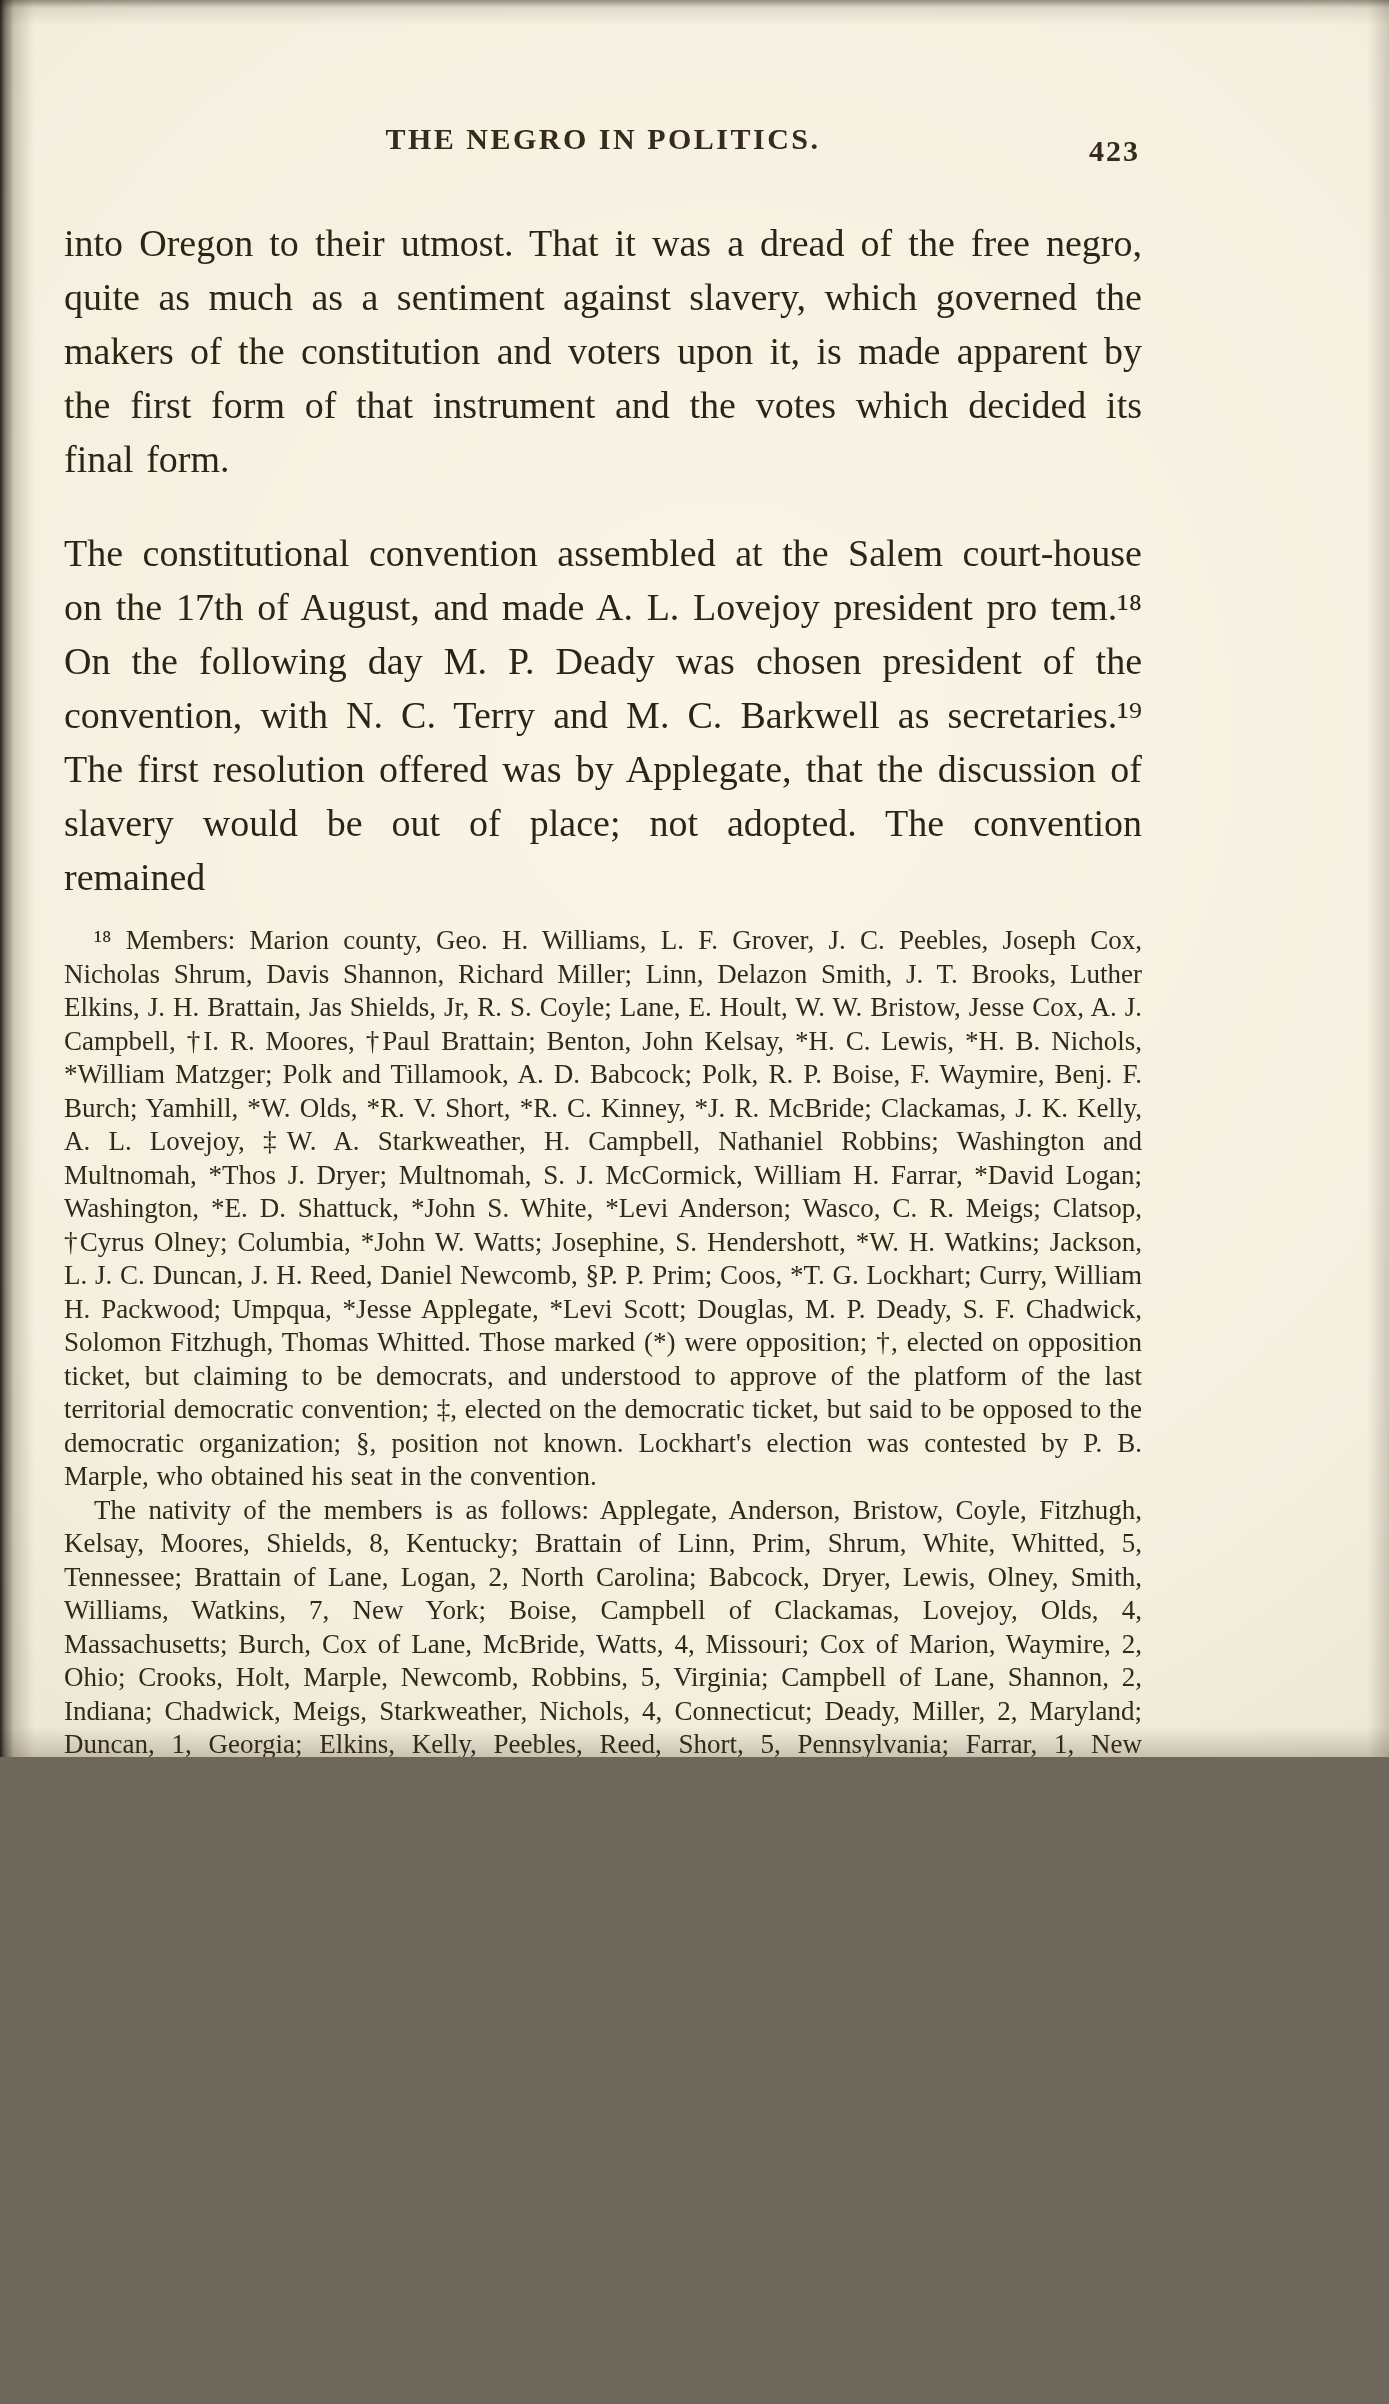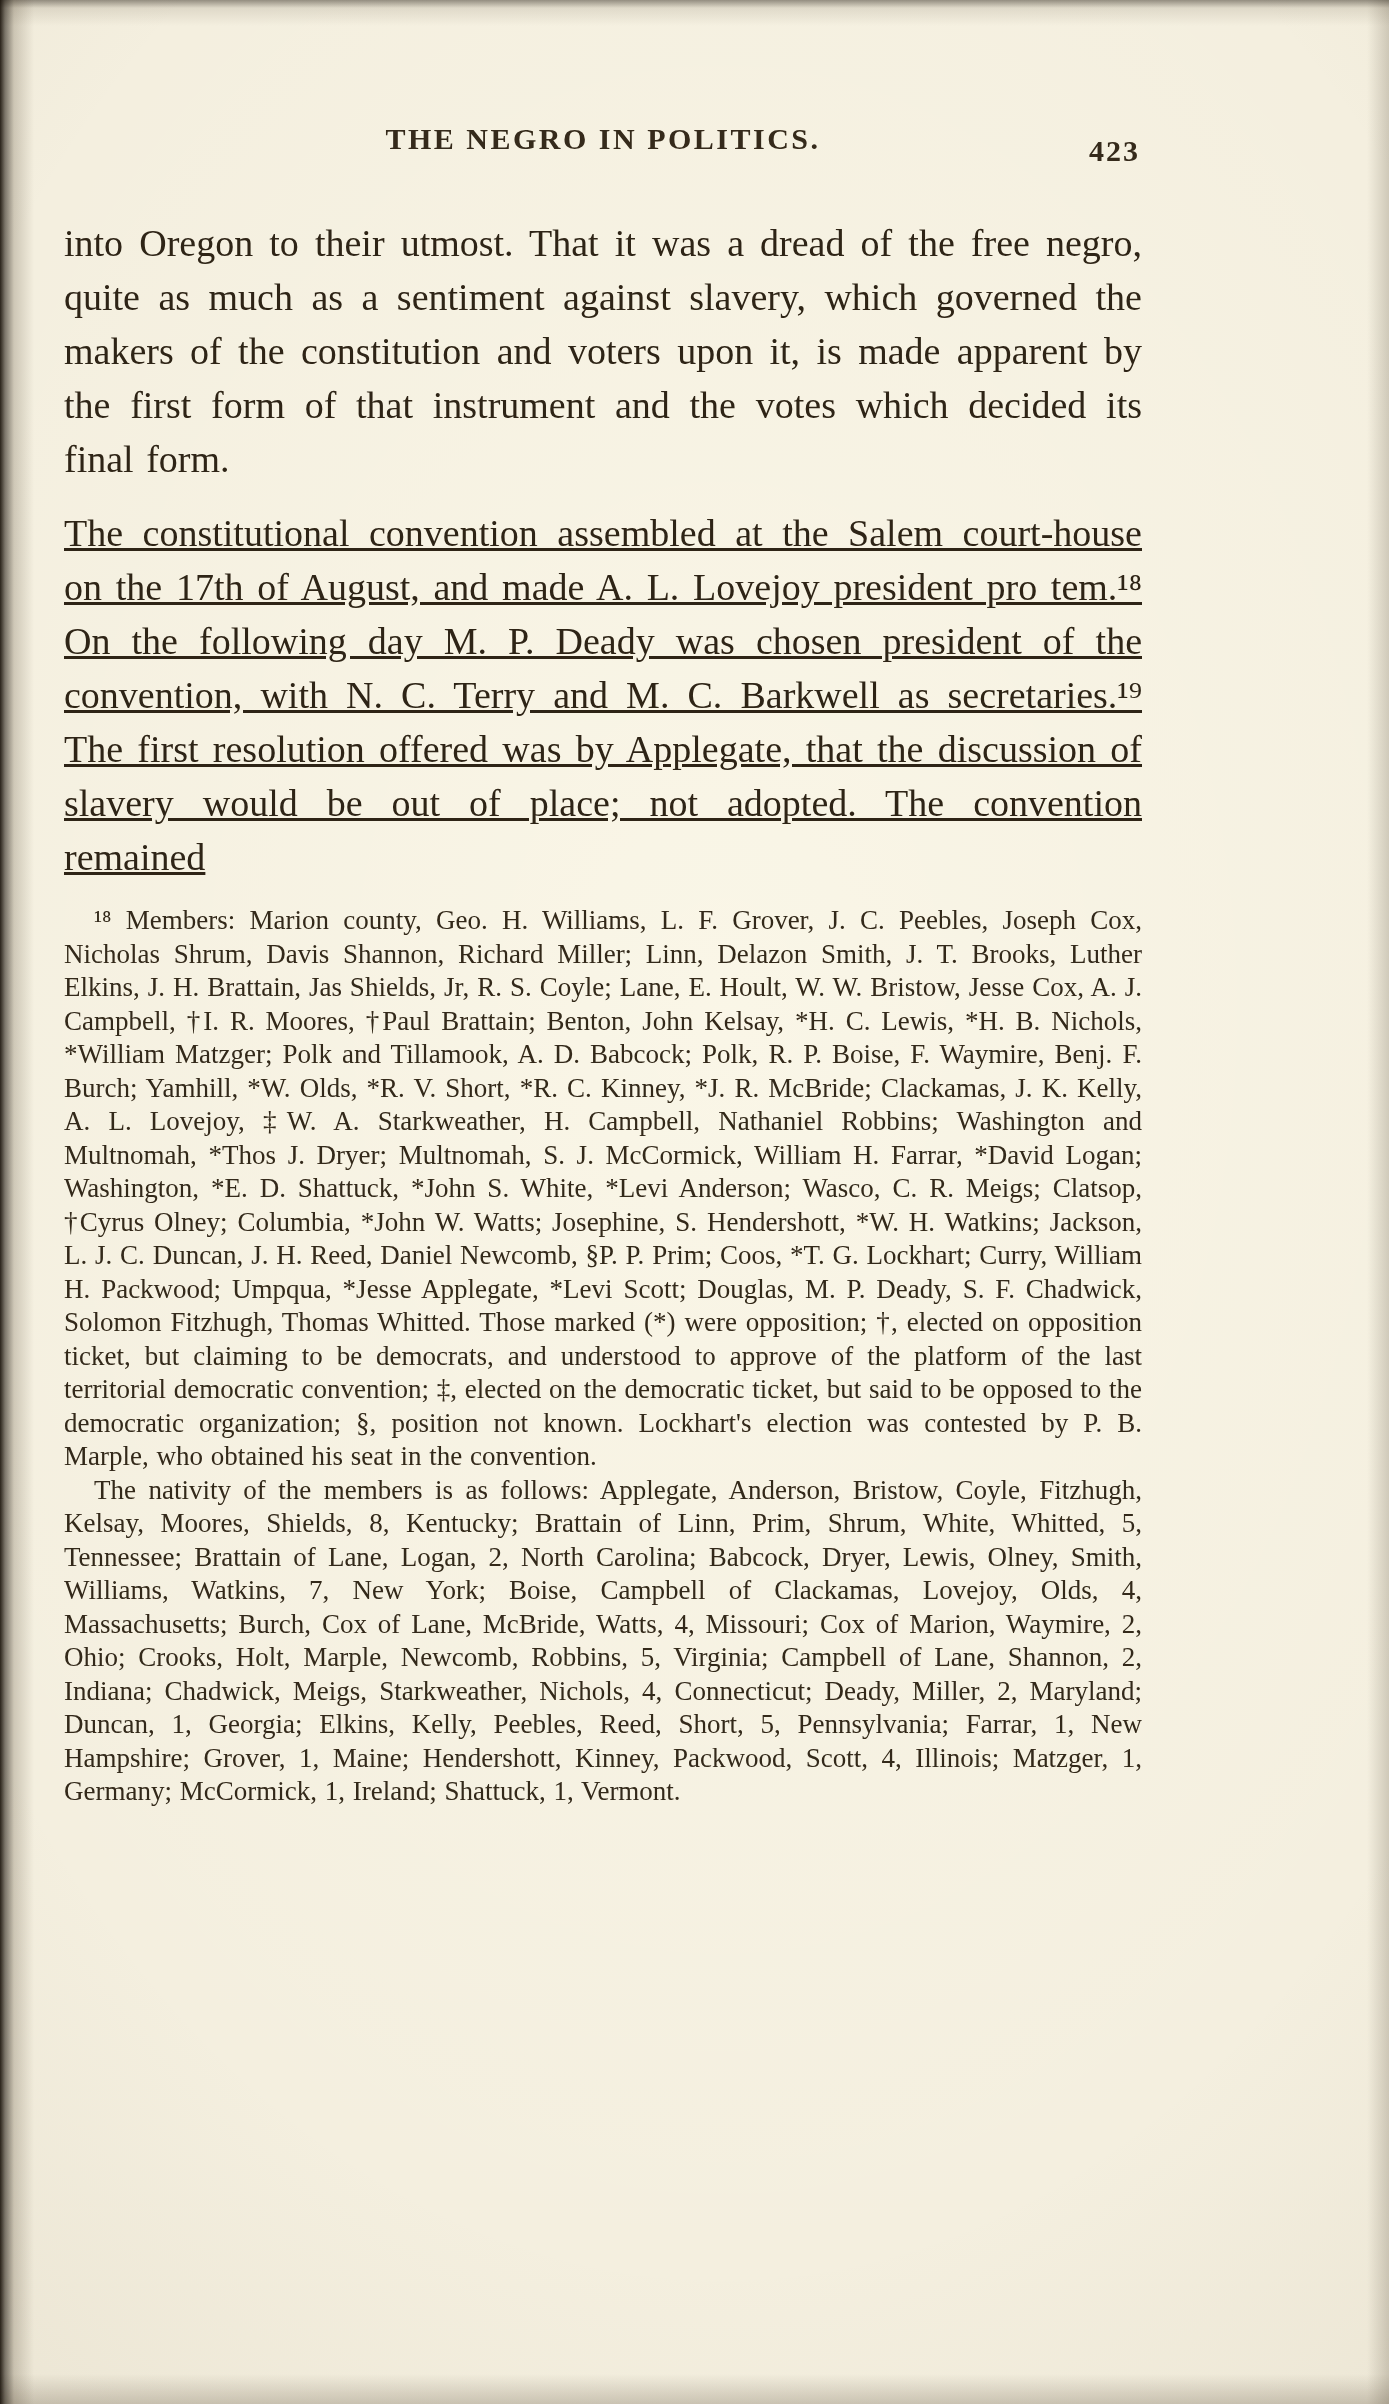--- a/index.html
+++ b/index.html
@@ -1,21 +1,21 @@
 <!DOCTYPE html>
 <html lang="en"><head>
 <meta charset="utf-8">
 <style>
   * { box-sizing: border-box; }
   html, body { margin: 0; padding: 0; background: #6d675c; }
 
   .page {
     position: relative;
     width: 1389px;
-    height: 2404px;
+    height: 1757px;
     margin: 0 auto;
     overflow: hidden;
     background-color: #f4efdf;
     background-image:
       
       linear-gradient(90deg, rgba(24,17,9,0.92) 0px, rgba(24,17,9,0.55) 5px, rgba(70,56,36,0.22) 14px, rgba(70,56,36,0.0) 34px),
       
       linear-gradient(180deg, rgba(30,22,12,0.45) 0px, rgba(70,56,36,0.12) 8px, rgba(70,56,36,0.0) 26px),
       
       linear-gradient(270deg, rgba(60,48,30,0.20) 0px, rgba(60,48,30,0.0) 22px),
@@ -57,21 +57,21 @@
 
   .body-block { margin-top: 54px; }
   .body-para {
     margin: 0;
     font-size: 38px;
     line-height: 54px;
     text-align: justify;
     word-spacing: 3px;
     color: #2e2416;
   }
-  .body-para + .body-para { margin-top: 20px; text-decoration: underline; }
+  .body-para + .body-para { margin-top: 40px; }
 
   .footnote-block { margin-top: 20px; }
   .footnote {
     margin: 0;
     font-size: 27px;
     line-height: 33.5px;
     text-align: justify;
     text-indent: 30px;
     word-spacing: 1px;
     color: #33291a;

